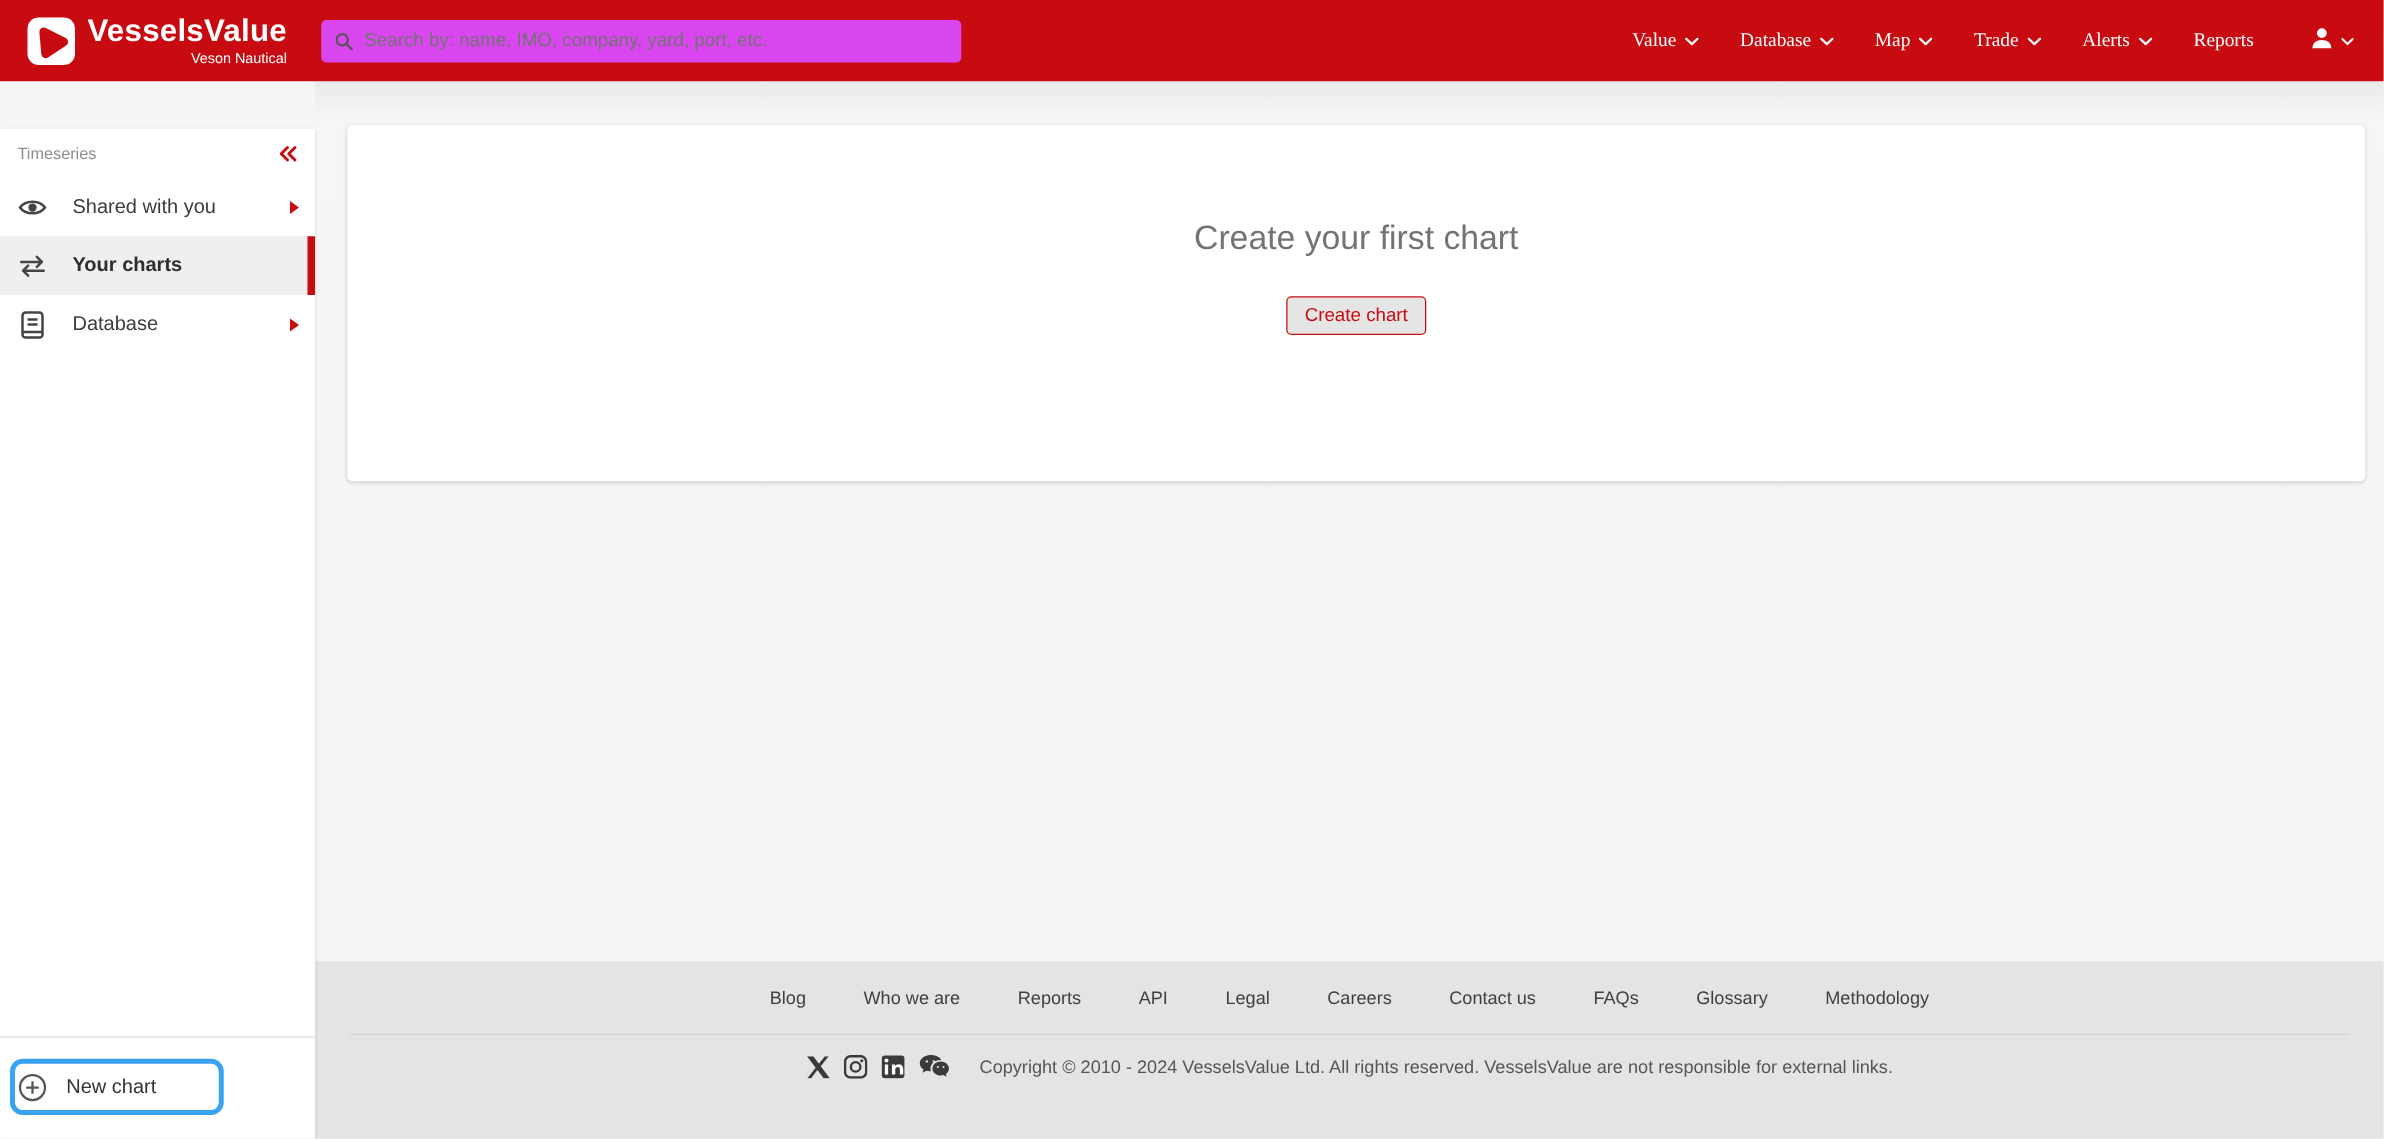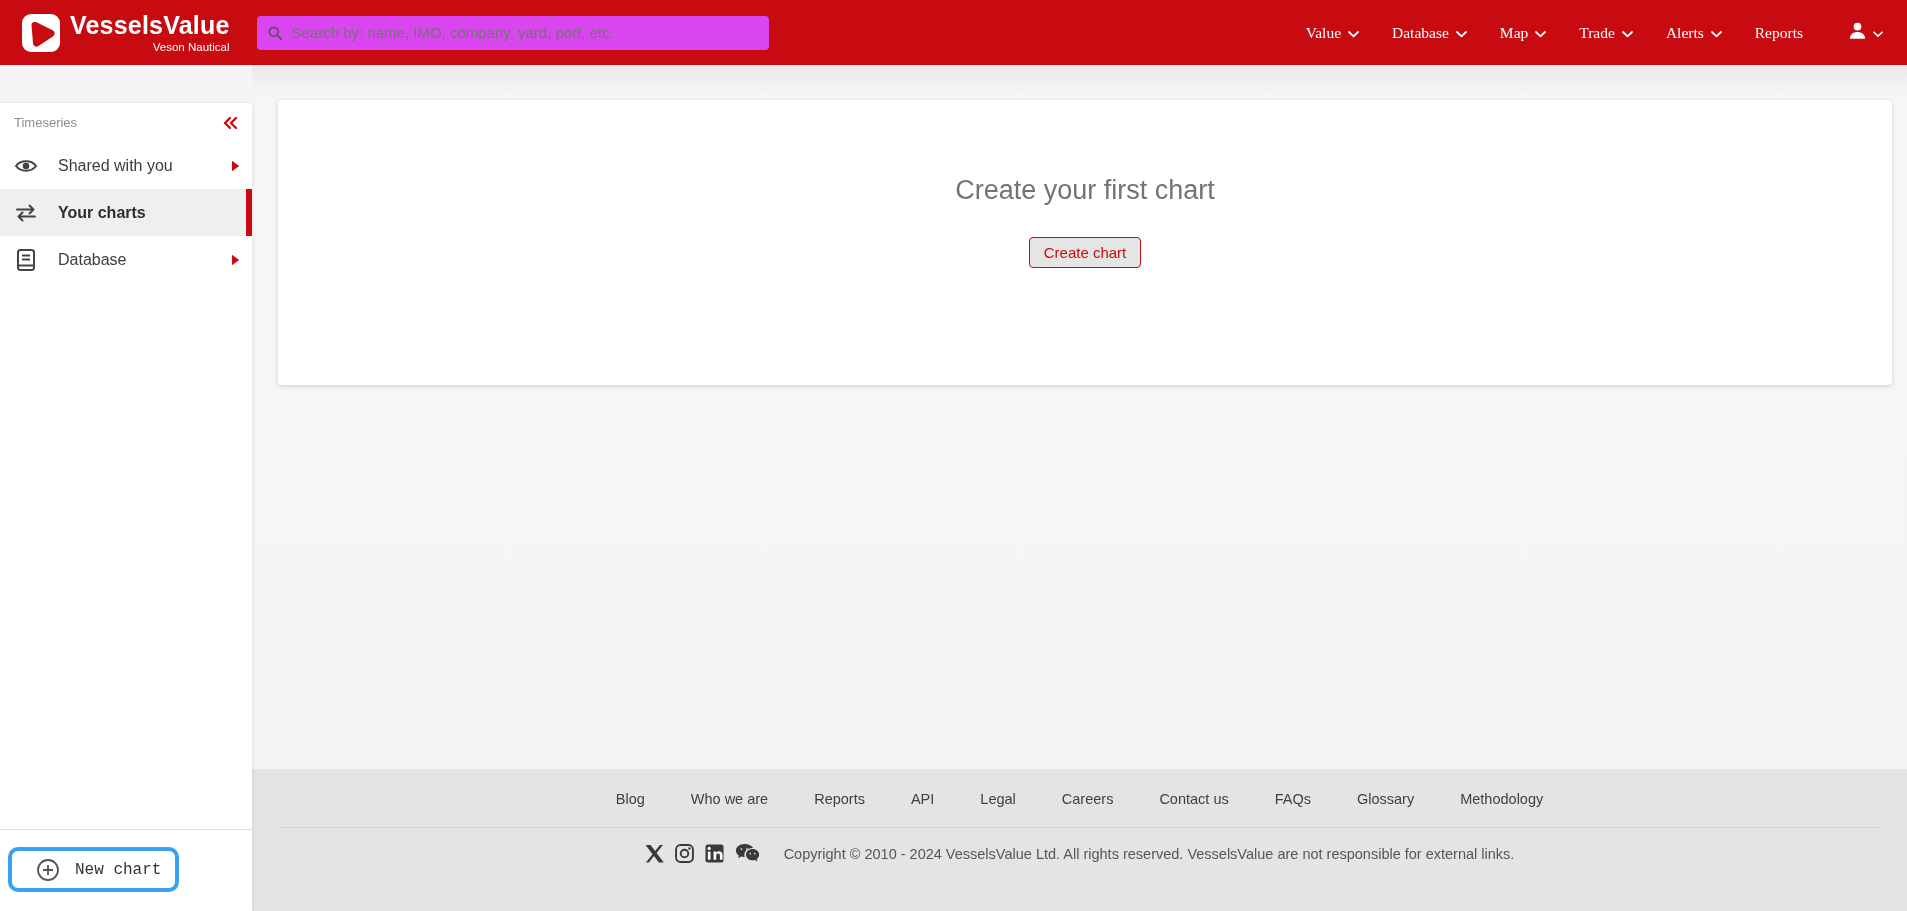--- a/index.html
+++ b/index.html
@@ -39,22 +39,22 @@
     font-size:16px; color:#3c3c3c; position:relative; cursor:pointer; }
   .side-item .icon { width:24px; display:flex; justify-content:center; }
   .side-item.active { background:#efefef; color:#2e2e2e; font-weight:600; }
   .side-item.active::after { content:""; position:absolute; right:0; top:0; bottom:0;
     width:6px; background:#c70b10; }
   .side-caret { position:absolute; right:12px; display:flex; }
 
   .sidebar-footer { position:absolute; left:0; right:0; bottom:0;
     border-top:1px solid #ddd; padding:17px 0 19px 8px; }
   .newchart-btn { width:171px; height:45px; background:#fff; border:4px solid #38a3f2;
-    border-radius:10px; display:flex; align-items:center; gap:15px; padding-left:24px;
-    font-size:16px; color:#333; cursor:pointer; font-family:Liberation Mono, monospace; }
+    border-radius:10px; display:flex; align-items:center; gap:15px; padding-left:2px;
+    font-size:16px; color:#333; cursor:pointer; font-family:Liberation Sans, sans-serif; }
 
   
   .content-col { flex:1; display:flex; flex-direction:column; }
   .content { height:704px; background:linear-gradient(180deg,#e9e9e9 0px,#f6f6f6 30px,#f5f5f5 100%); }
   .card { margin:35px 15px 0 26px; height:285px; background:#fff; border-radius:4px;
     box-shadow:0 1px 4px rgba(0,0,0,.16); text-align:center; padding-top:75px; }
   .empty-title { font-size:27px; font-weight:500; color:#737373; }
   .empty-desc { margin-top:17px; font-size:15.5px; color:#4a4a4a; }
   .create-chart-btn { margin-top:31px; display:inline-block; background:#e5e5e5; color:#c70b10;
     border:1px solid #c70b10; border-radius:4px; font-size:15px; padding:6px 14px;

